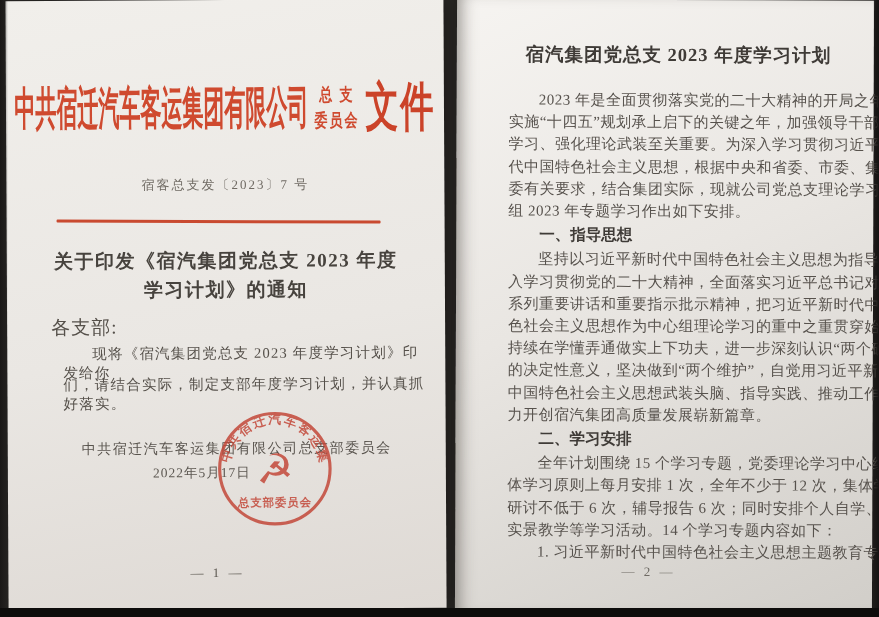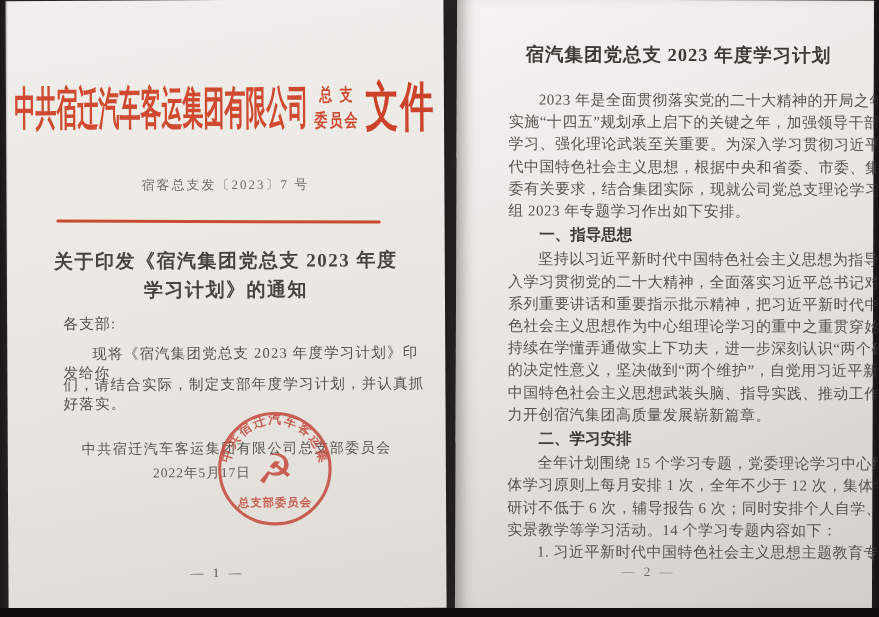--- a/index.html
+++ b/index.html
@@ -38,21 +38,21 @@
     font-size:13px; letter-spacing:2px; color:#6f6a63;
   }
   .red-rule {
     position:absolute; top:220px; left:50px; right:64px; height:3px;
     background:#c94a30; transform:rotate(0.45deg); border-radius:1px;
   }
   .doc-title {
     position:absolute; top:246px; left:20px; right:20px; text-align:center;
     font-size:19px; font-weight:bold; color:#47433e; letter-spacing:1.5px; line-height:29px;
   }
-  .salutation { position:absolute; top:314px; left:56px; font-size:15px; color:#55504a; letter-spacing:1px; }
+  .salutation { position:absolute; top:314px; left:44px; font-size:19px; color:#55504a; letter-spacing:1px; }
   .body-line { position:absolute; left:56px; right:16px; font-size:14.5px; color:#55504a; letter-spacing:1.2px; }
   .body-line.l0 { top:344px; text-indent:2em; }
   .body-line.l1 { top:375px; }
   .signature {
     position:absolute; top:440px; left:60px; right:40px; text-align:center;
     font-size:14px; color:#59544e; letter-spacing:1.5px;
   }
   .sign-date {
     position:absolute; top:464px; left:60px; right:110px; text-align:center;
     font-size:13.5px; color:#5c5751; letter-spacing:1px;

